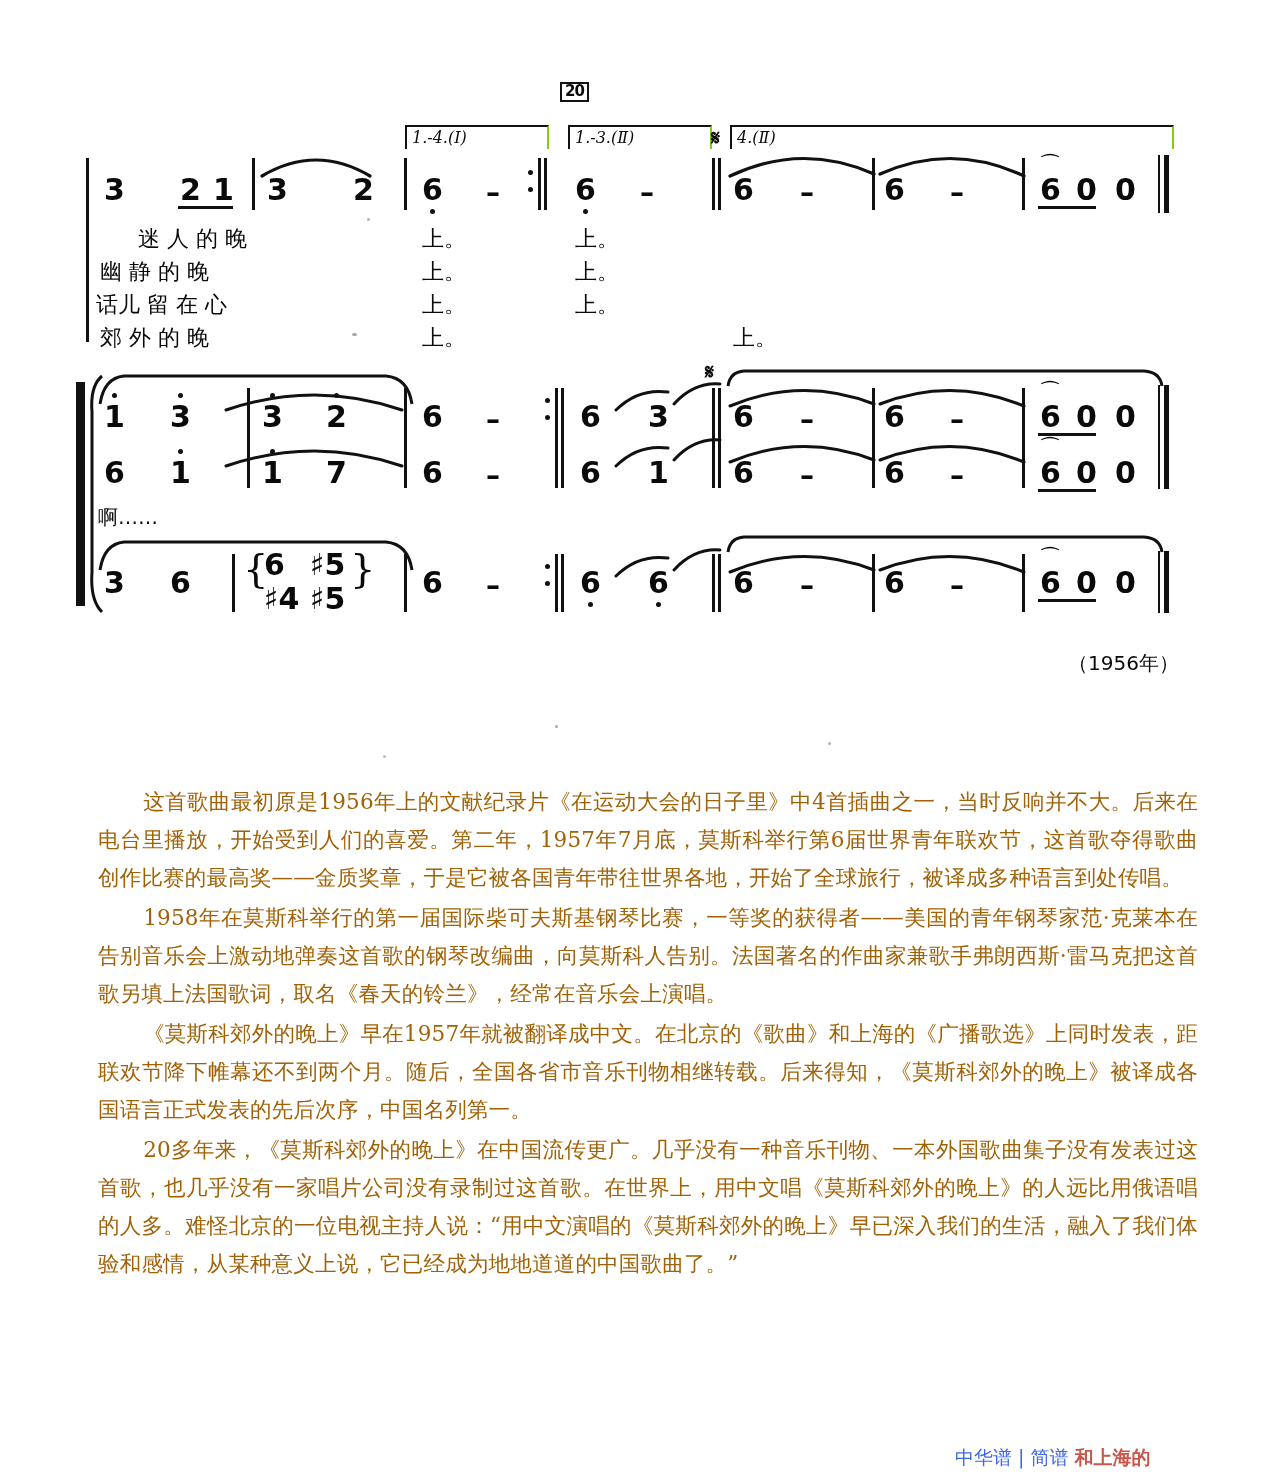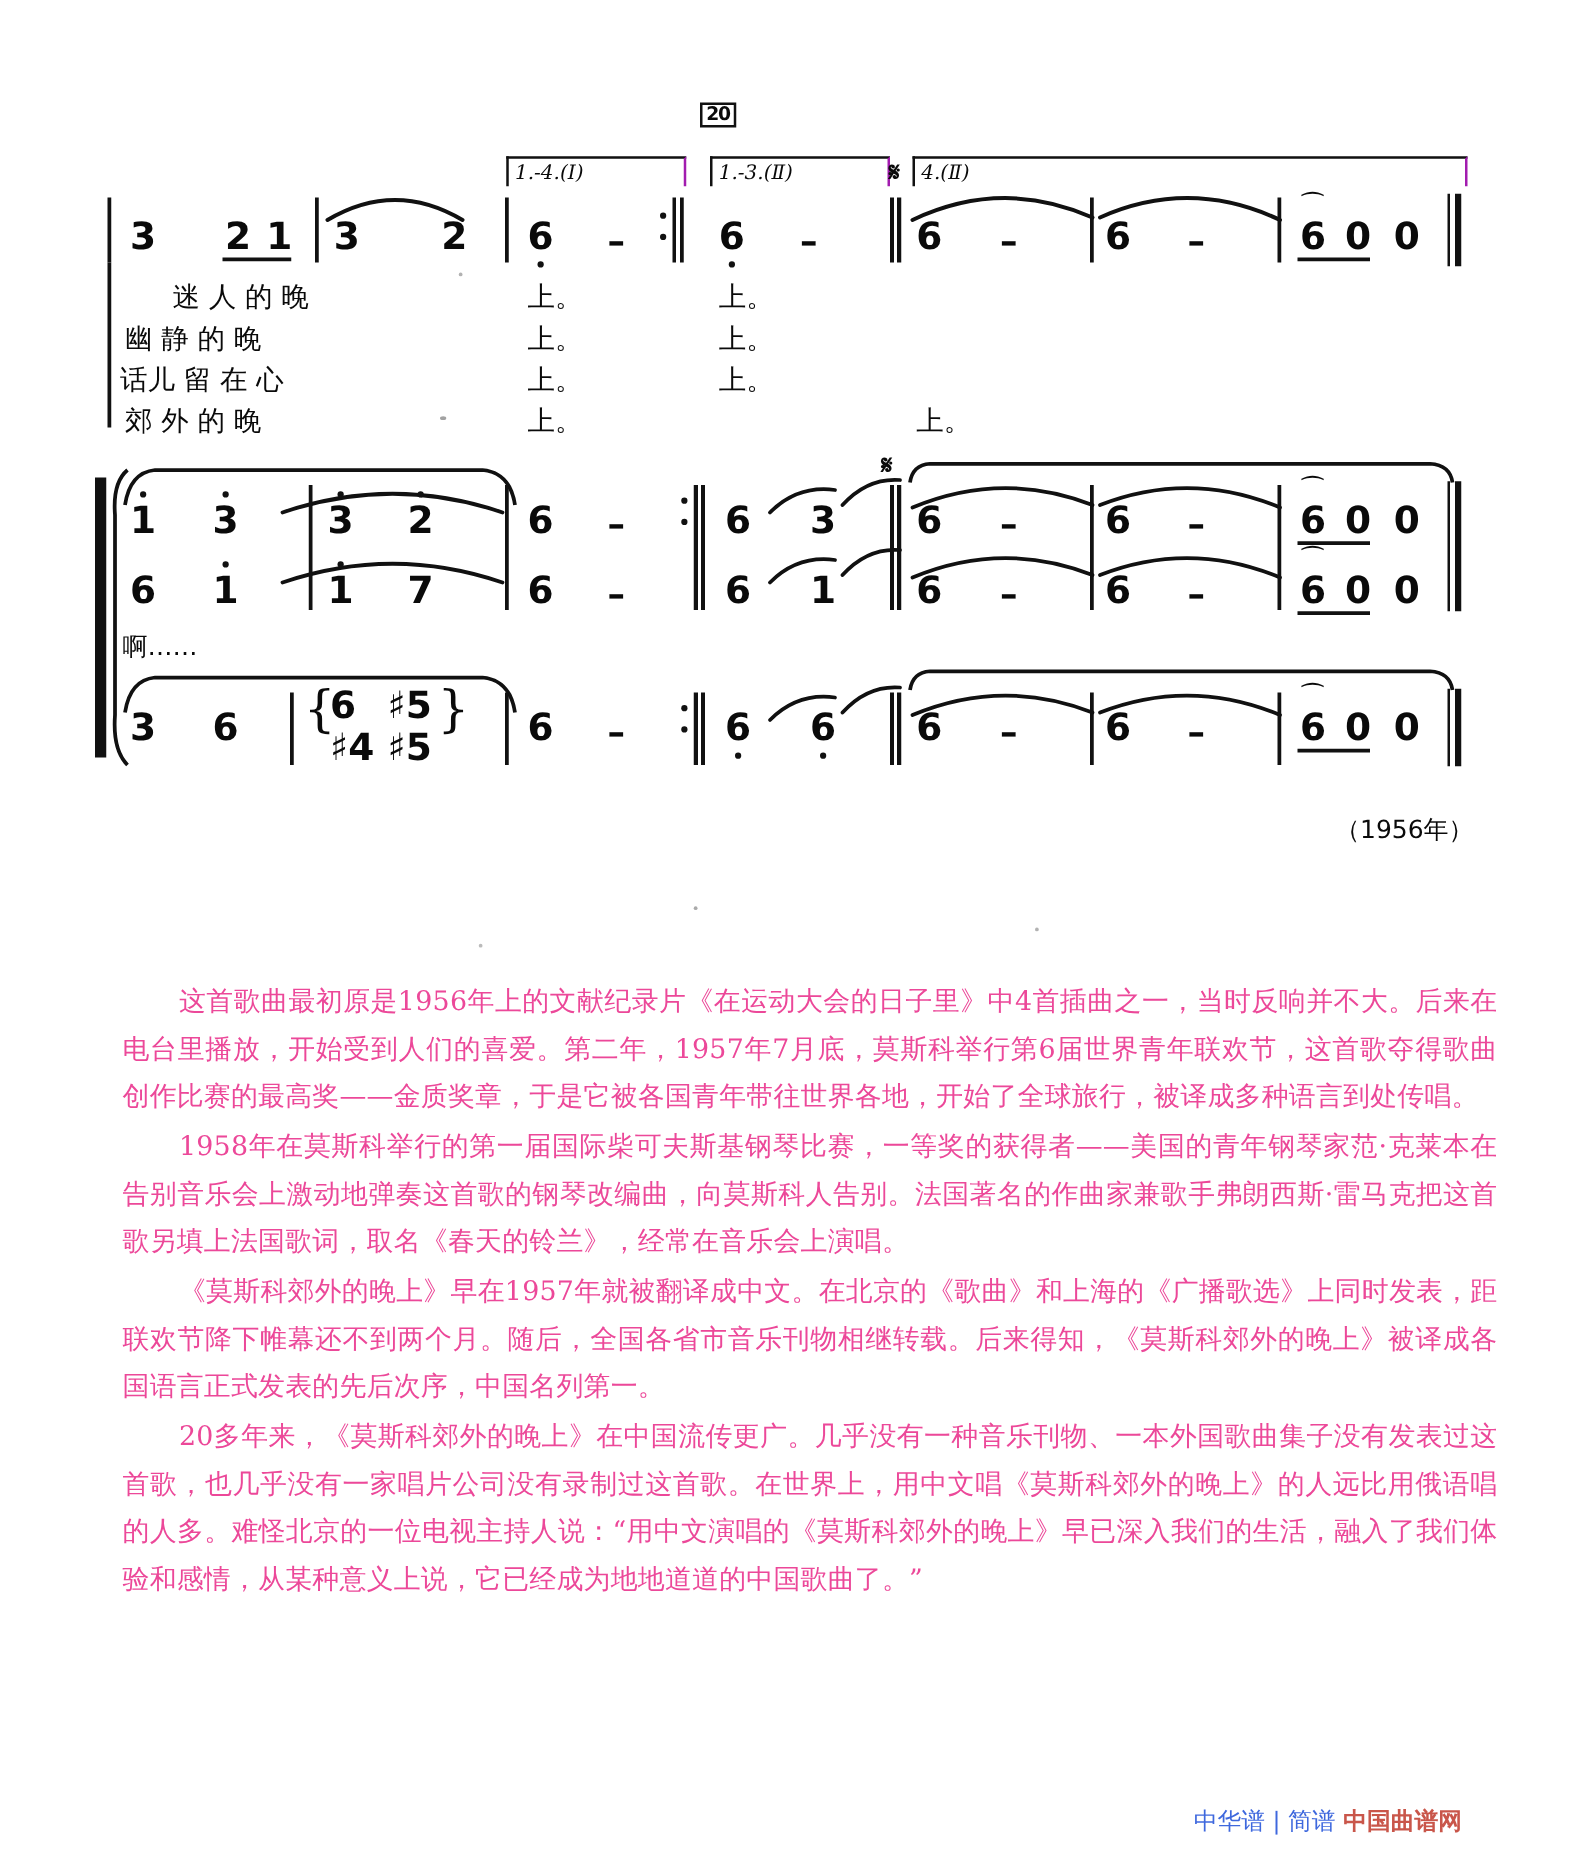--- a/index.html
+++ b/index.html
@@ -101,21 +101,21 @@
     white-space: nowrap;
   }
 
   
   .volta {
     position: absolute;
     border-top: 2px solid #111;
     border-left: 2px solid #111;
     height: 22px;
   }
-  .volta.closed { border-right: 2px solid #a21caf; }
+  .volta.closed { border-right: 2px solid #84cc16; }
   .volta span {
     position: absolute;
     left: 5px; top: 3px;
     font-family: "DejaVu Serif", "Liberation Serif", serif;
     font-style: italic;
     font-size: 16px;
     line-height: 16px;
     white-space: nowrap;
   }
 
@@ -170,21 +170,21 @@
   }
   #prose p {
     margin: 0 0 2px 0;
     text-indent: 2.1em;
     font-family: "DejaVu Serif", "Liberation Serif", serif;
     font-size: 21.5px;
     line-height: 38px;
     letter-spacing: 0.2px;
     text-align: justify;
     text-justify: inter-character;
-    color: #ec4899;
+    color: #a16207;
   }
 
   #watermark {
     position: absolute;
     left: 955px;
     top: 1448px;
     font-family: "DejaVu Sans", "Liberation Sans", sans-serif;
     font-size: 19px;
     line-height: 19px;
     white-space: nowrap;
@@ -441,14 +441,14 @@
 
 <div id="prose">
   <p>这首歌曲最初原是1956年上的文献纪录片《在运动大会的日子里》中4首插曲之一，当时反响并不大。后来在电台里播放，开始受到人们的喜爱。第二年，1957年7月底，莫斯科举行第6届世界青年联欢节，这首歌夺得歌曲创作比赛的最高奖——金质奖章，于是它被各国青年带往世界各地，开始了全球旅行，被译成多种语言到处传唱。</p>
   <p>1958年在莫斯科举行的第一届国际柴可夫斯基钢琴比赛，一等奖的获得者——美国的青年钢琴家范·克莱本在告别音乐会上激动地弹奏这首歌的钢琴改编曲，向莫斯科人告别。法国著名的作曲家兼歌手弗朗西斯·雷马克把这首歌另填上法国歌词，取名《春天的铃兰》，经常在音乐会上演唱。</p>
   <p>《莫斯科郊外的晚上》早在1957年就被翻译成中文。在北京的《歌曲》和上海的《广播歌选》上同时发表，距联欢节降下帷幕还不到两个月。随后，全国各省市音乐刊物相继转载。后来得知，《莫斯科郊外的晚上》被译成各国语言正式发表的先后次序，中国名列第一。</p>
   <p>20多年来，《莫斯科郊外的晚上》在中国流传更广。几乎没有一种音乐刊物、一本外国歌曲集子没有发表过这首歌，也几乎没有一家唱片公司没有录制过这首歌。在世界上，用中文唱《莫斯科郊外的晚上》的人远比用俄语唱的人多。难怪北京的一位电视主持人说：“用中文演唱的《莫斯科郊外的晚上》早已深入我们的生活，融入了我们体验和感情，从某种意义上说，它已经成为地地道道的中国歌曲了。”</p>
 </div>
 
 <div id="watermark">
   <span class="wm-dark">中华谱 | 简谱</span>
-  <span class="wm-red">中国曲谱网</span>
+  <span class="wm-red">和上海的</span>
 </div>
 
 </body></html>

